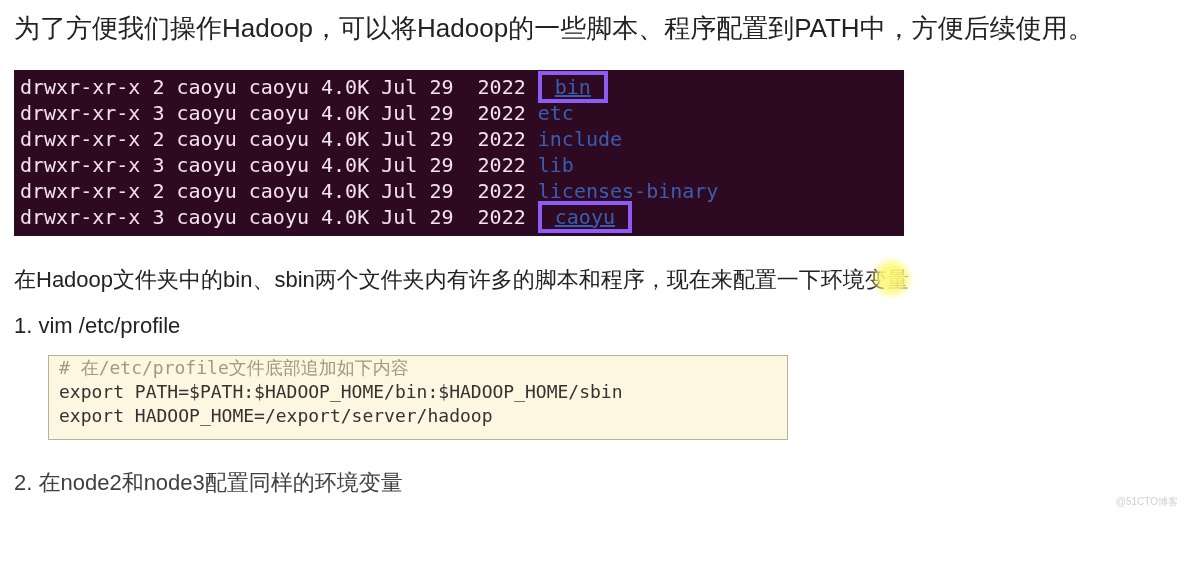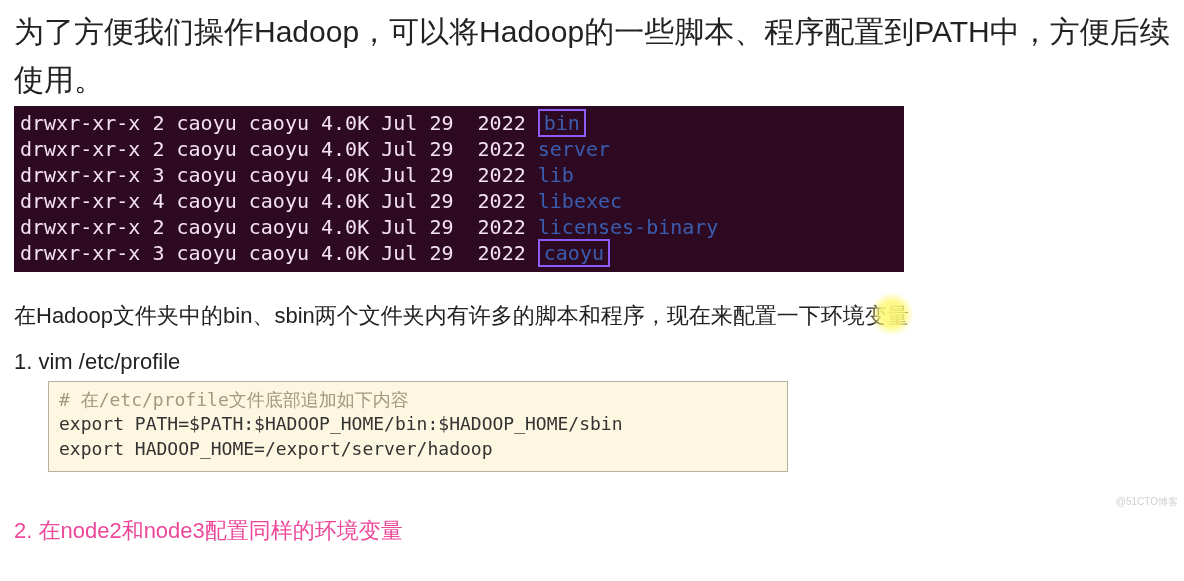--- a/index.html
+++ b/index.html
@@ -6,43 +6,44 @@
   body {
     width: 1184px;
     height: 581px;
     background: #ffffff;
     font-family: "Microsoft YaHei", "PingFang SC", sans-serif;
     padding: 8px 14px 0 14px;
     position: relative;
     overflow: hidden;
   }
   .intro-text {
-    font-size: 30px;
+    font-size: 26px;
     color: #222;
     line-height: 1.6;
-    margin-bottom: 2px;
+    margin-bottom: 20px;
   }
   .terminal {
     background: #2d0a22;
     padding: 4px 6px 6px 6px;
     width: 890px;
     font-family: "Consolas","Menlo","DejaVu Sans Mono",monospace;
     font-size: 20px;
     line-height: 1.3;
   }
   .ls-row {
     white-space: pre;
     color: #f5e2f2;
   }
   .ls-row .dirname {
     color: #3b5db0;
   }
   .highlight-box {
-    border: 2px solid #8b5cf6;
-    padding: 0 4px;
+    border: 4px solid #8b5cf6;
+    padding: 0 13px;
+    text-decoration: underline;
   }
   .mid-text {
     font-size: 22px;
     color: #222;
     margin-top: 26px;
     line-height: 1.6;
     position: relative;
   }
   .yellow-dot {
     position: absolute;
@@ -51,57 +52,57 @@
     background: radial-gradient(circle, rgba(255,248,120,0.95) 0%, rgba(255,248,120,0.85) 40%, rgba(255,248,120,0.0) 70%);
     border-radius: 50%;
     top: -6px;
     left: 856px;
     pointer-events: none;
   }
   .step1 {
     font-size: 22px;
     color: #222;
     margin-top: 16px;
-    margin-bottom: 6px;
+    margin-bottom: 16px;
   }
   .code-block {
     margin-left: 34px;
     width: 740px;
     background: #fdf6e0;
     border: 1px solid #b7b29d;
-    padding: 6px 10px 10px 10px;
+    padding: 0 10px 10px 10px;
     font-family: "Consolas","Menlo","DejaVu Sans Mono",monospace;
     font-size: 18px;
     line-height: 1.35;
   }
   .code-block .comment { color: #a09a82; }
   .code-block .line { color: #333; white-space: pre; }
   .step2 {
     font-size: 22px;
-    color: #ec4899;
-    margin-top: 44px;
+    color: #404040;
+    margin-top: 28px;
   }
   .watermark {
     position: absolute;
     right: 6px;
     bottom: 72px;
     font-size: 10px;
     color: #cfcfcf;
   }
 </style>
 </head>
 <body>
 
 <div class="intro-text">为了方便我们操作Hadoop，可以将Hadoop的一些脚本、程序配置到PATH中，方便后续使用。</div>
 
 <div class="terminal" id="terminal">
     <div class="ls-row"><span>drwxr-xr-x 2 caoyu caoyu 4.0K Jul 29  2022 </span><span class="dirname highlight-box">bin</span></div>
-    <div class="ls-row"><span>drwxr-xr-x 2 caoyu caoyu 4.0K Jul 29  2022 </span><span class="dirname">server</span></div>
+    <div class="ls-row"><span>drwxr-xr-x 3 caoyu caoyu 4.0K Jul 29  2022 </span><span class="dirname">etc</span></div>
+    <div class="ls-row"><span>drwxr-xr-x 2 caoyu caoyu 4.0K Jul 29  2022 </span><span class="dirname">include</span></div>
     <div class="ls-row"><span>drwxr-xr-x 3 caoyu caoyu 4.0K Jul 29  2022 </span><span class="dirname">lib</span></div>
-    <div class="ls-row"><span>drwxr-xr-x 4 caoyu caoyu 4.0K Jul 29  2022 </span><span class="dirname">libexec</span></div>
     <div class="ls-row"><span>drwxr-xr-x 2 caoyu caoyu 4.0K Jul 29  2022 </span><span class="dirname">licenses-binary</span></div>
     <div class="ls-row"><span>drwxr-xr-x 3 caoyu caoyu 4.0K Jul 29  2022 </span><span class="dirname highlight-box">caoyu</span></div>
   </div>
 
 <div class="mid-text">
   <span>在Hadoop文件夹中的bin、sbin两个文件夹内有许多的脚本和程序，现在来配置一下环境变量</span>
   <span class="yellow-dot"></span>
 </div>
 
 <div class="step1">1. vim /etc/profile</div>

